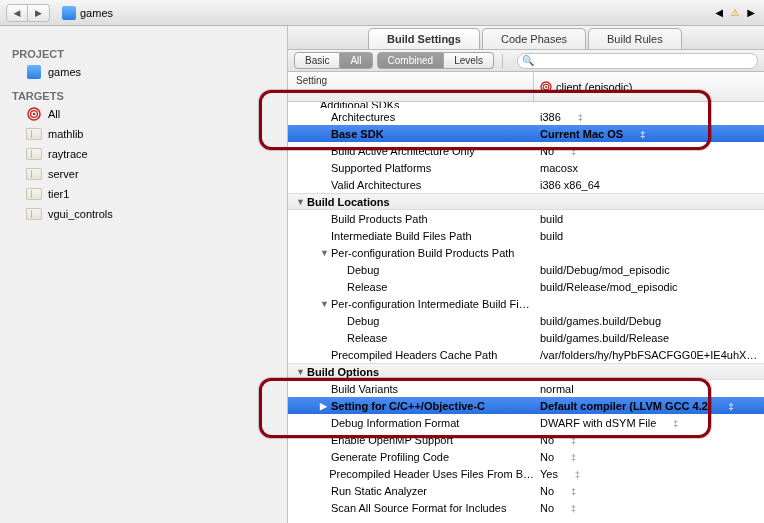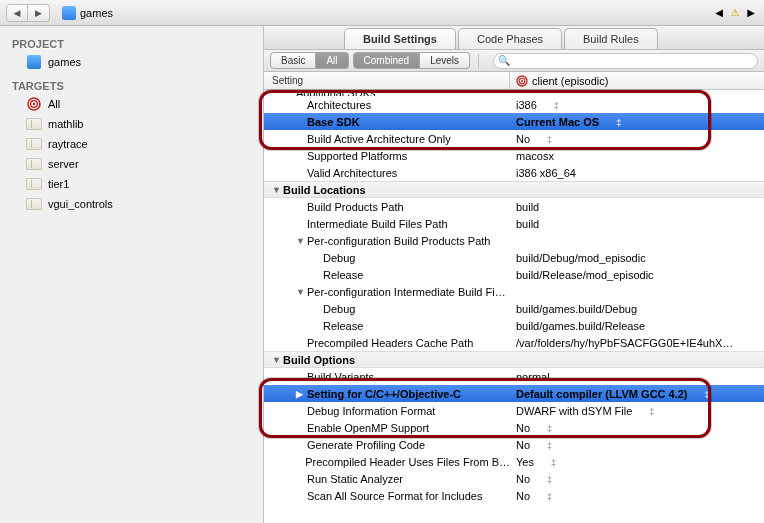--- a/index.html
+++ b/index.html
@@ -7,41 +7,41 @@
 .toolbar{height:26px;background:linear-gradient(#f6f6f6,#dedede);border-bottom:1px solid #b8b8b8;display:flex;align-items:center;padding:0 6px;gap:6px}
 .nav-btns{display:flex;gap:0}
 .nav-btn{width:22px;height:18px;background:linear-gradient(#fefefe,#e6e6e6);border:1px solid #bdbdbd;display:flex;align-items:center;justify-content:center;color:#555;font-size:9px}
 .nav-btn.l{border-radius:4px 0 0 4px}
 .nav-btn.r{border-radius:0 4px 4px 0;border-left:0}
 .bc{display:flex;align-items:center;gap:4px;margin-left:6px}
 .bc-icon{width:14px;height:14px;display:inline-flex;align-items:center;justify-content:center}
 .tb-right{margin-left:auto;display:flex;gap:2px}
 .status-icon{width:14px;height:18px;display:flex;align-items:center;justify-content:center;font-size:10px}
 .main{display:flex;height:497px}
-.sidebar{width:264px;background:#f0f0f0;border-right:1px solid #c0c0c0;padding-top:10px}
+.sidebar{width:288px;background:#f0f0f0;border-right:1px solid #c0c0c0;padding-top:20px}
 .sb-header{color:#6e6e6e;font-weight:bold;font-size:11px;padding:2px 12px;text-shadow:0 1px 0 #fff}
 .sb-item{padding:3px 8px 3px 26px;display:flex;align-items:center;gap:6px;height:20px;cursor:pointer}
 .sb-item.sel{background:linear-gradient(#d9d9d9,#c8c8c8)}
 .sb-icon{width:16px;height:13px;display:inline-flex;align-items:center;justify-content:center}
 .content{flex:1;display:flex;flex-direction:column;overflow:hidden}
 .tabs{height:24px;background:linear-gradient(#f4f4f4,#e0e0e0);border-bottom:1px solid #bcbcbc;display:flex;align-items:flex-end;padding-left:80px}
 .tab{padding:4px 18px;border:1px solid #b0b0b0;border-bottom:0;border-radius:5px 5px 0 0;background:linear-gradient(#f8f8f8,#ededed);margin-right:2px;color:#333;cursor:pointer;font-size:11px}
 .tab.active{font-weight:bold;background:linear-gradient(#fff,#f0f0f0)}
 .filterbar{height:22px;background:linear-gradient(#f4f4f4,#e2e2e2);border-bottom:1px solid #bcbcbc;display:flex;align-items:center;padding:0 6px;gap:4px}
 .seg{display:flex}
 .seg-btn{padding:2px 10px;border:1px solid #a6a6a6;background:linear-gradient(#fdfdfd,#e7e7e7);font-size:10px;cursor:pointer;color:#333}
 .seg-btn:first-child{border-radius:4px 0 0 4px}
 .seg-btn:last-child{border-radius:0 4px 4px 0}
 .seg-btn+.seg-btn{border-left:0}
 .seg-btn.on{background:linear-gradient(#a0a0a0,#909090);color:#fff}
 .divider-v{width:1px;height:14px;background:#c0c0c0;margin:0 4px}
 .search{flex:1;margin-left:6px;position:relative}
 .search input{width:100%;height:16px;border:1px solid #c4c4c4;border-radius:9px;padding:0 6px 0 18px;font-size:10px;background:#fff}
 .search .mag{position:absolute;left:5px;top:2px;font-size:10px;color:#888}
-.colhdr{height:18px;background:linear-gradient(#fdfdfd,#ececec);border-bottom:1px solid #c8c8c8;display:flex}
+.colhdr{height:30px;background:linear-gradient(#fdfdfd,#ececec);border-bottom:1px solid #c8c8c8;display:flex}
 .colhdr .c1{width:246px;border-right:1px solid #c8c8c8;padding-left:8px;line-height:18px;font-size:10px;color:#333}
 .colhdr .c2{flex:1;padding-left:6px;line-height:18px;font-size:10px;color:#333;display:flex;align-items:center;gap:4px}
 .bullseye{width:12px;height:12px;display:inline-flex}
 .settings{flex:1;overflow-y:auto;background:#fff}
 .row{display:flex;height:17px;align-items:center}
 .row .c1{width:246px;padding-left:8px;display:flex;align-items:center;overflow:hidden;white-space:nowrap}
 .row .c2{flex:1;padding-left:6px;white-space:nowrap;overflow:hidden;display:flex;align-items:flex-end;gap:15px}
 .section{background:linear-gradient(#f5f5f5,#eaeaea);border-top:1px solid #dcdcdc;border-bottom:1px solid #dcdcdc}
 .section .c1{color:#5a5a5a;font-weight:bold}
 .row.sel{background:linear-gradient(#4b8df1,#2a6fe0)}

